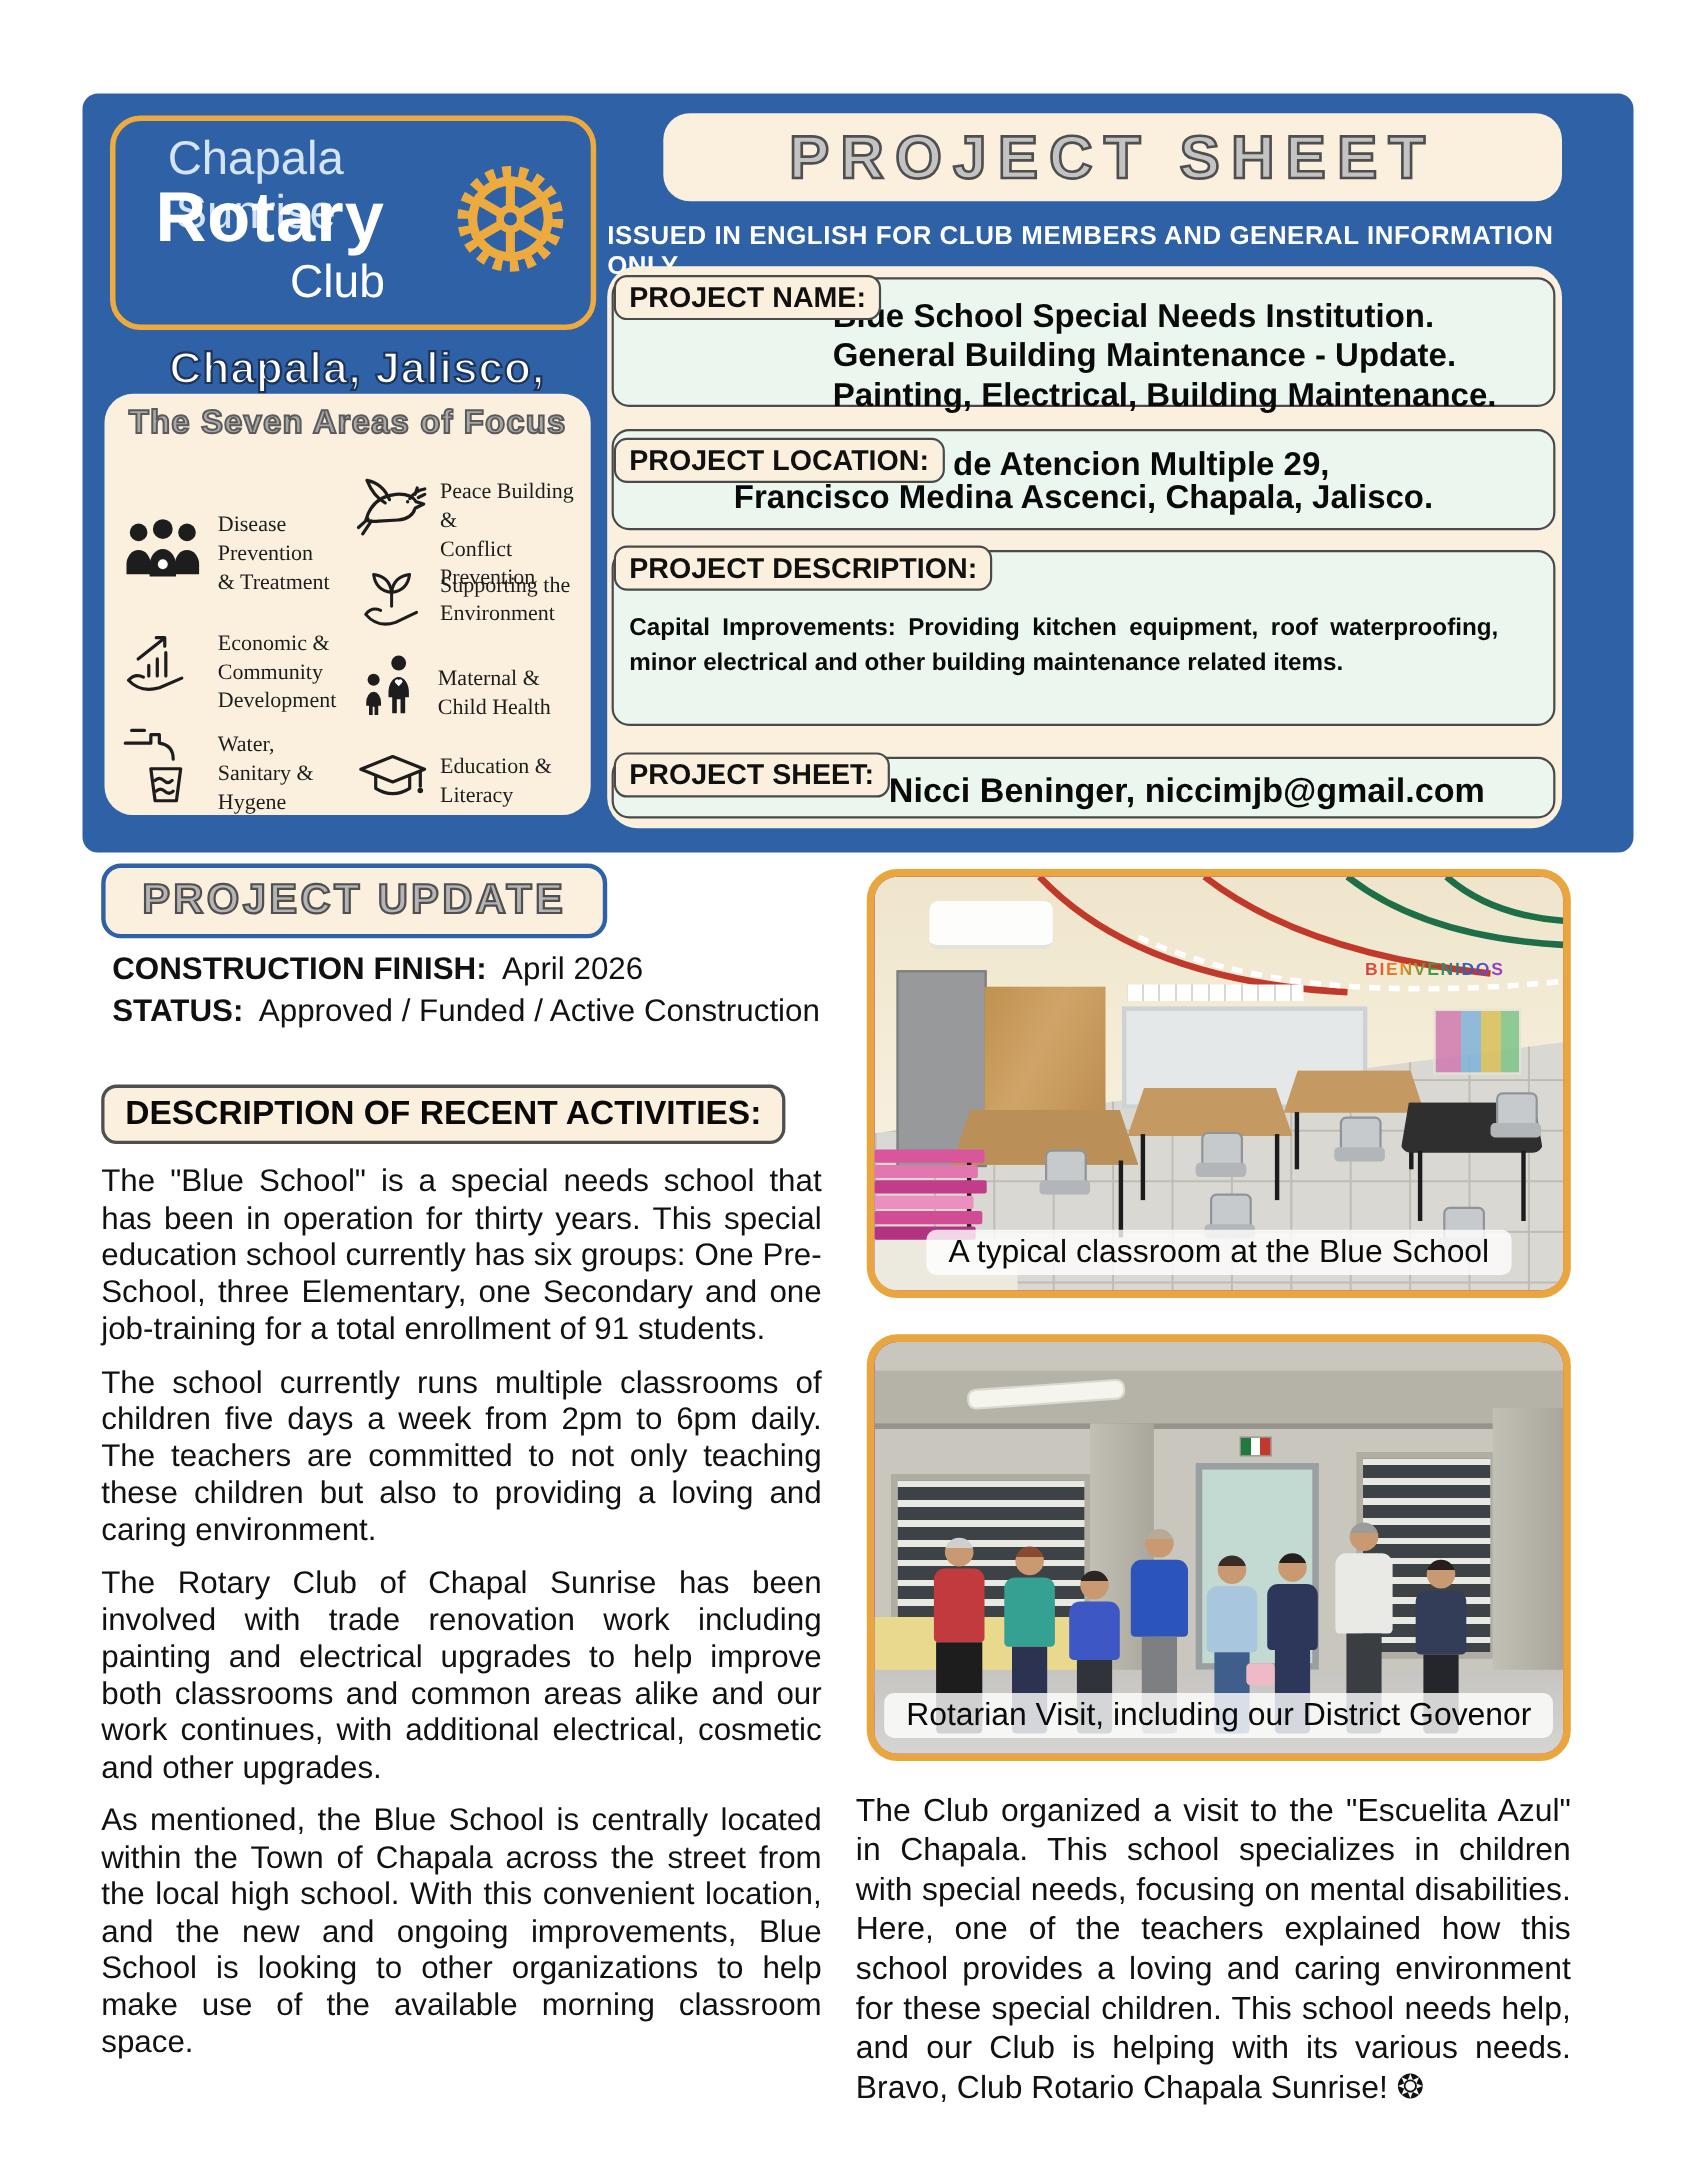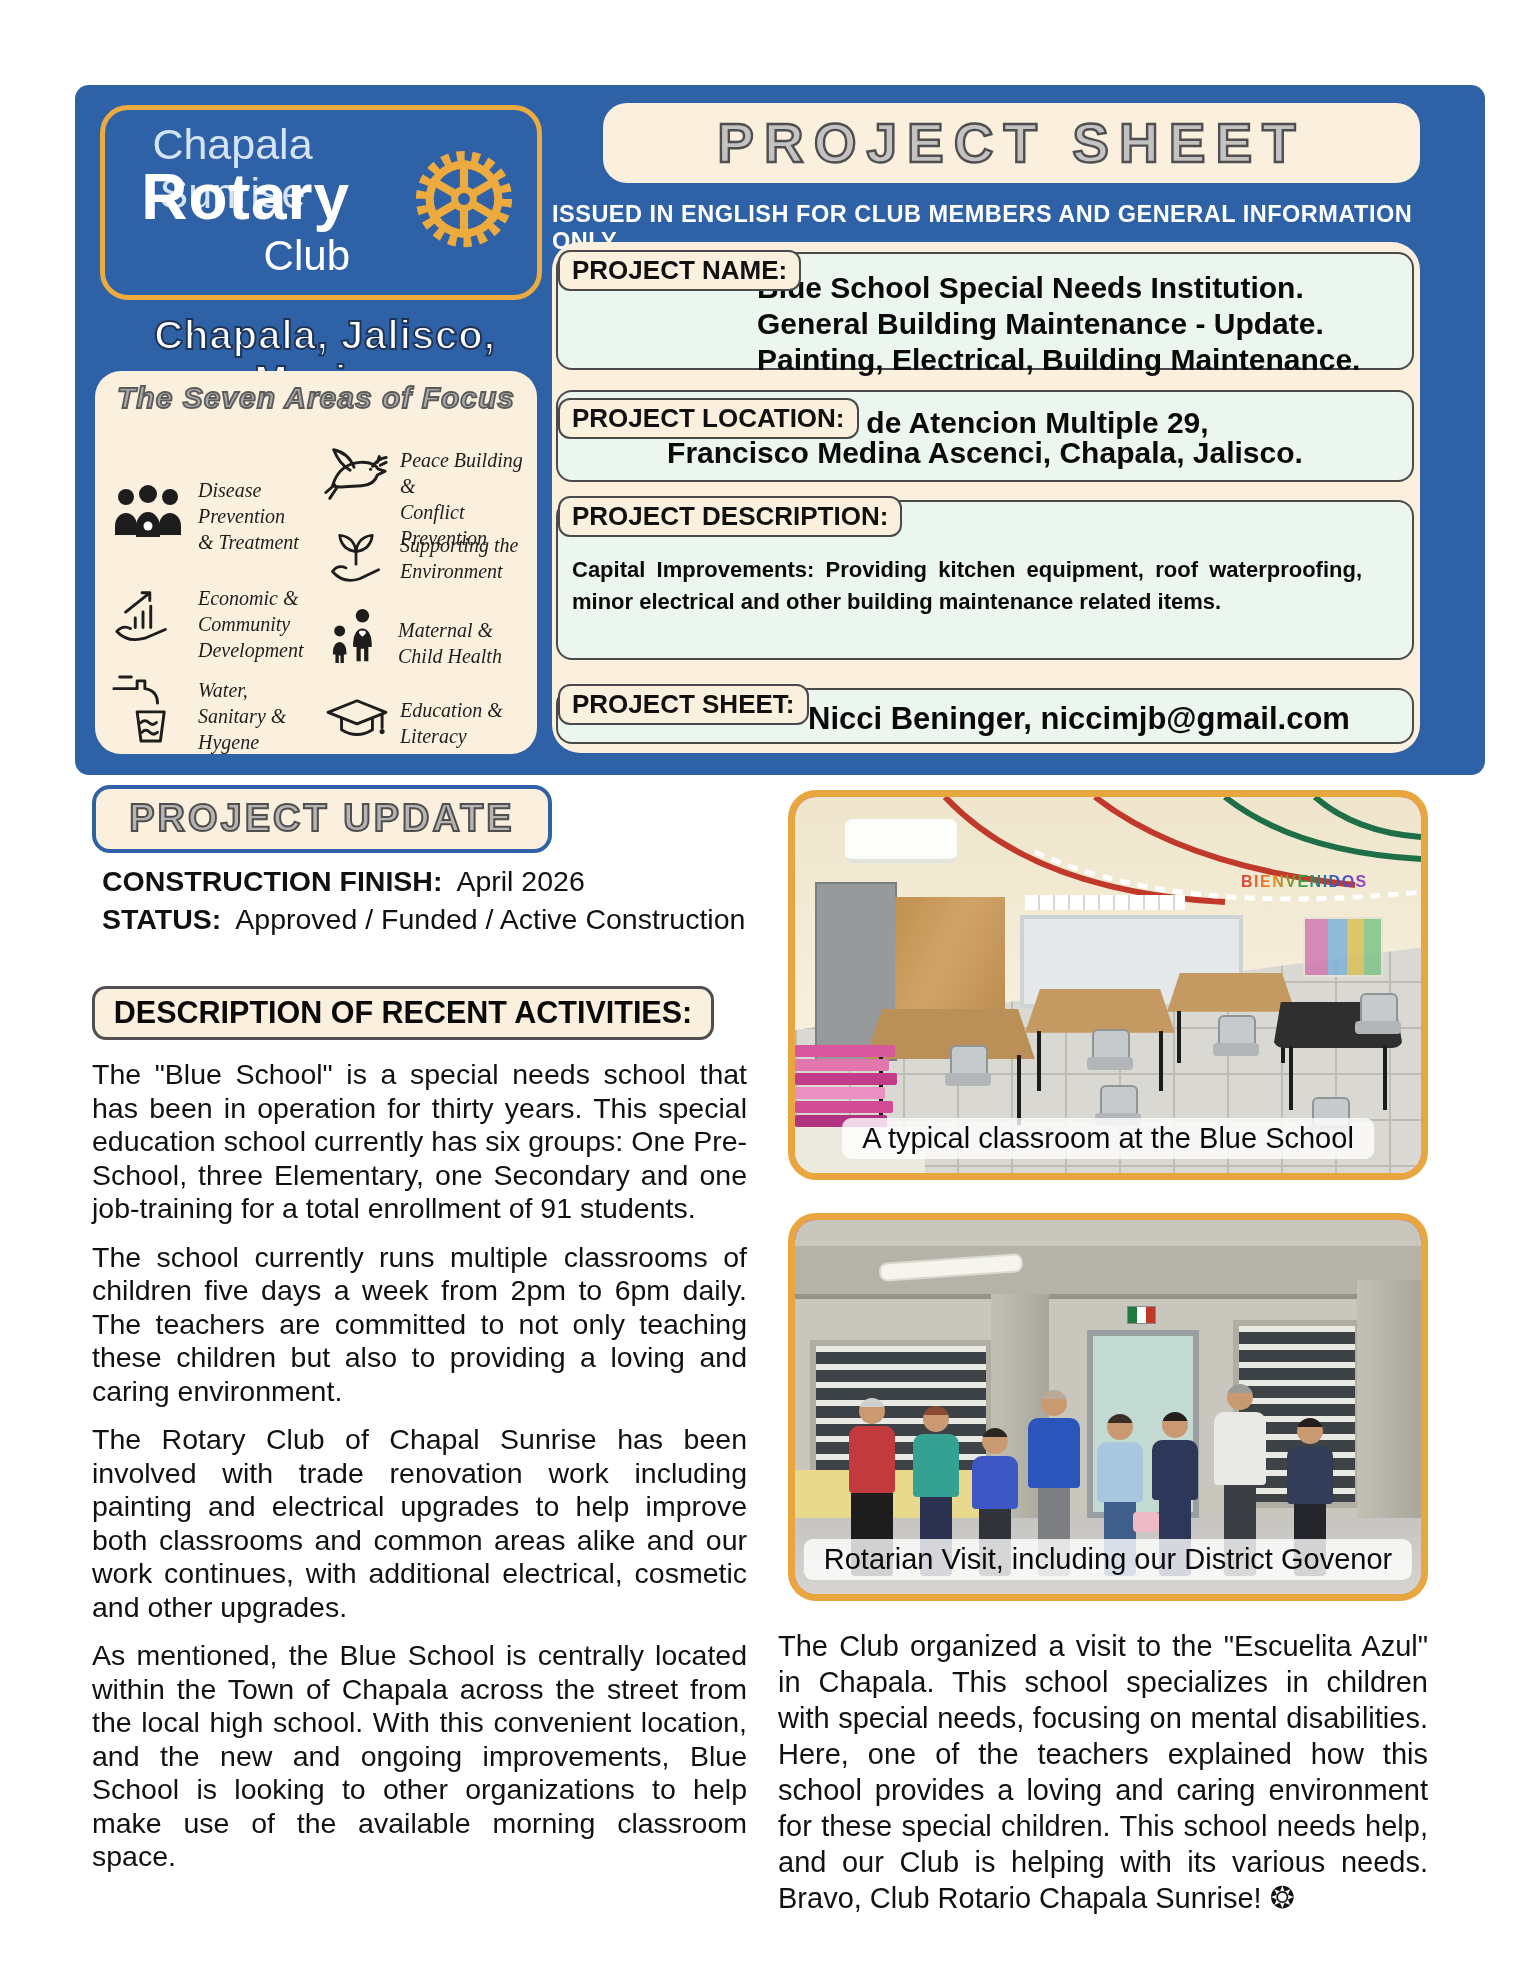--- a/index.html
+++ b/index.html
@@ -13,21 +13,21 @@
   .logo-box{position:absolute;left:25px;top:20px;width:432px;height:185px;border:5px solid #ecaa3f;border-radius:28px;}
   .club-l1{position:absolute;left:10px;top:10px;width:235px;text-align:center;font-size:43px;color:#d4e4f5;}
   .club-l2{position:absolute;left:10px;top:50px;width:235px;text-align:right;font-size:64px;font-weight:bold;color:#fff;letter-spacing:1px;}
   .club-l3{position:absolute;left:10px;top:122px;width:235px;text-align:right;font-size:42px;color:#fff;}
   .wheel{position:absolute;right:18px;top:34px;width:110px;height:110px;}
 
   .loc-banner{position:absolute;left:20px;top:228px;width:460px;text-align:center;
     font-size:40px;font-weight:bold;color:#fff;-webkit-text-stroke:2px #1d3357;letter-spacing:1px;}
 
   
-  .focus-box{position:absolute;left:20px;top:286px;width:442px;height:383px;background:#fbf0dd;border-radius:26px;font-style:italic;}
+  .focus-box{position:absolute;left:20px;top:273px;width:442px;height:383px;background:#fbf0dd;border-radius:26px;}
   .focus-title{position:absolute;left:0;top:10px;width:100%;text-align:center;font-size:30px;font-weight:bold;
     color:#a9a9a9;-webkit-text-stroke:1.8px #5a5a5a;letter-spacing:1px;}
   .fitem-label{position:absolute;font-family:"Liberation Serif",serif;font-size:20px;line-height:26px;color:#1d1d1d;}
   .ficon{position:absolute;}
   .ficon svg{width:100%;height:100%;}
   .ficon .ln{stroke:#1d1d1d;fill:none;stroke-width:3;stroke-linecap:round;stroke-linejoin:round;}
   .ficon .fl{fill:#1d1d1d;stroke:none;}
 
   
   .sheet-title-box{position:absolute;left:528px;top:18px;width:817px;height:80px;background:#fbf0dd;border-radius:24px;

